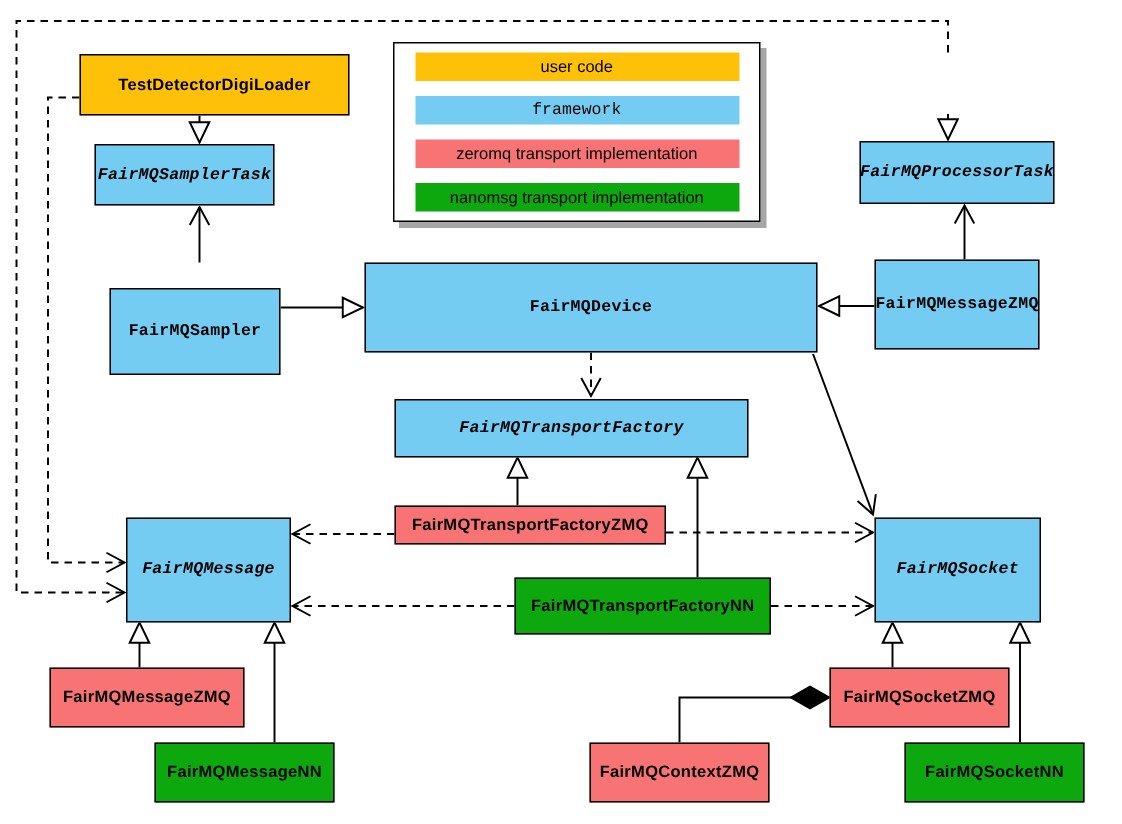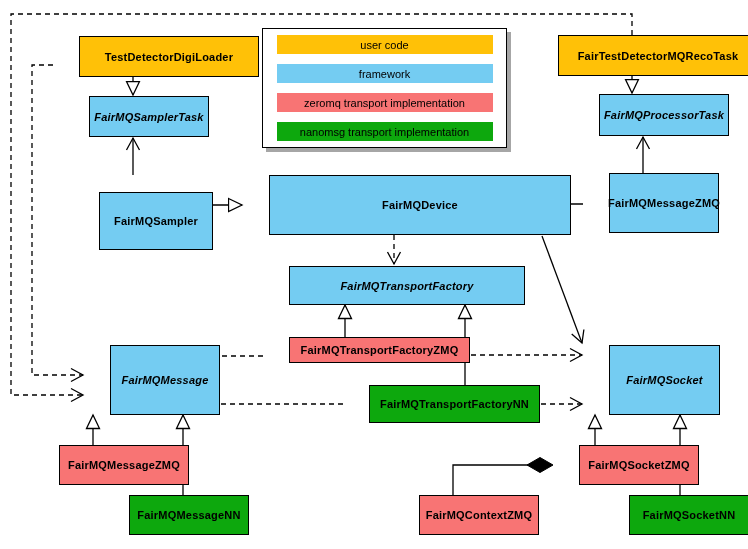--- a/index.html
+++ b/index.html
@@ -19,25 +19,24 @@
   }
   svg.edges{position:absolute;left:0;top:0;z-index:1;}
   .node{
     position:absolute;z-index:2;
     display:flex;align-items:center;justify-content:center;
     border:1.5px solid var(--c-box_border);
     box-sizing:border-box;
     font-size:11px;font-weight:bold;color:#000;
     white-space:nowrap;letter-spacing:.2px;
     text-align:right;
-    margin-left:26px;
   }
   .node.abstract{font-style:italic;}
   .cat-user_code{background:var(--c-user_code);}
-  .cat-framework{background:var(--c-framework);}
+  .cat-framework{background:var(--c-framework);font-family:Liberation Mono, monospace;}
   .cat-zeromq{background:var(--c-zeromq);}
   .cat-nanomsg{background:var(--c-nanomsg);}
   .legend{
     position:absolute;z-index:2;
     left:262px;top:28px;width:245px;height:120px;
     background:#fff;border:1.5px solid #000;box-sizing:border-box;
     box-shadow:4px 4px 0 rgba(0,0,0,0.35);
     display:flex;flex-direction:column;justify-content:center;
     gap:10px;align-items:center;
   }
@@ -145,21 +144,20 @@
       <span>nanomsg transport implementation</span>
     </div>
   </div>
 
   <div class="node cat-user_code" style="left:53px;top:36px;width:180px;height:41px">TestDetectorDigiLoader</div>
 
   <div class="node cat-framework abstract" style="left:63px;top:96px;width:120px;height:41px">FairMQSamplerTask</div>
 
   <div class="node cat-framework" style="left:73px;top:192px;width:114px;height:58px">FairMQSampler</div>
 
-  <div class="node cat-user_code" style="left:532px;top:35px;width:200px;height:41px">FairTestDetectorMQRecoTask</div>
 
   <div class="node cat-framework abstract" style="left:573px;top:94px;width:130px;height:42px">FairMQProcessorTask</div>
 
   <div class="node cat-framework" style="left:583px;top:173px;width:110px;height:60px">FairMQMessageZMQ</div>
 
   <div class="node cat-framework" style="left:243px;top:175px;width:302px;height:60px">FairMQDevice</div>
 
   <div class="node cat-framework abstract" style="left:263px;top:266px;width:236px;height:39px">FairMQTransportFactory</div>
 
   <div class="node cat-zeromq" style="left:263px;top:337px;width:181px;height:26px">FairMQTransportFactoryZMQ</div>

